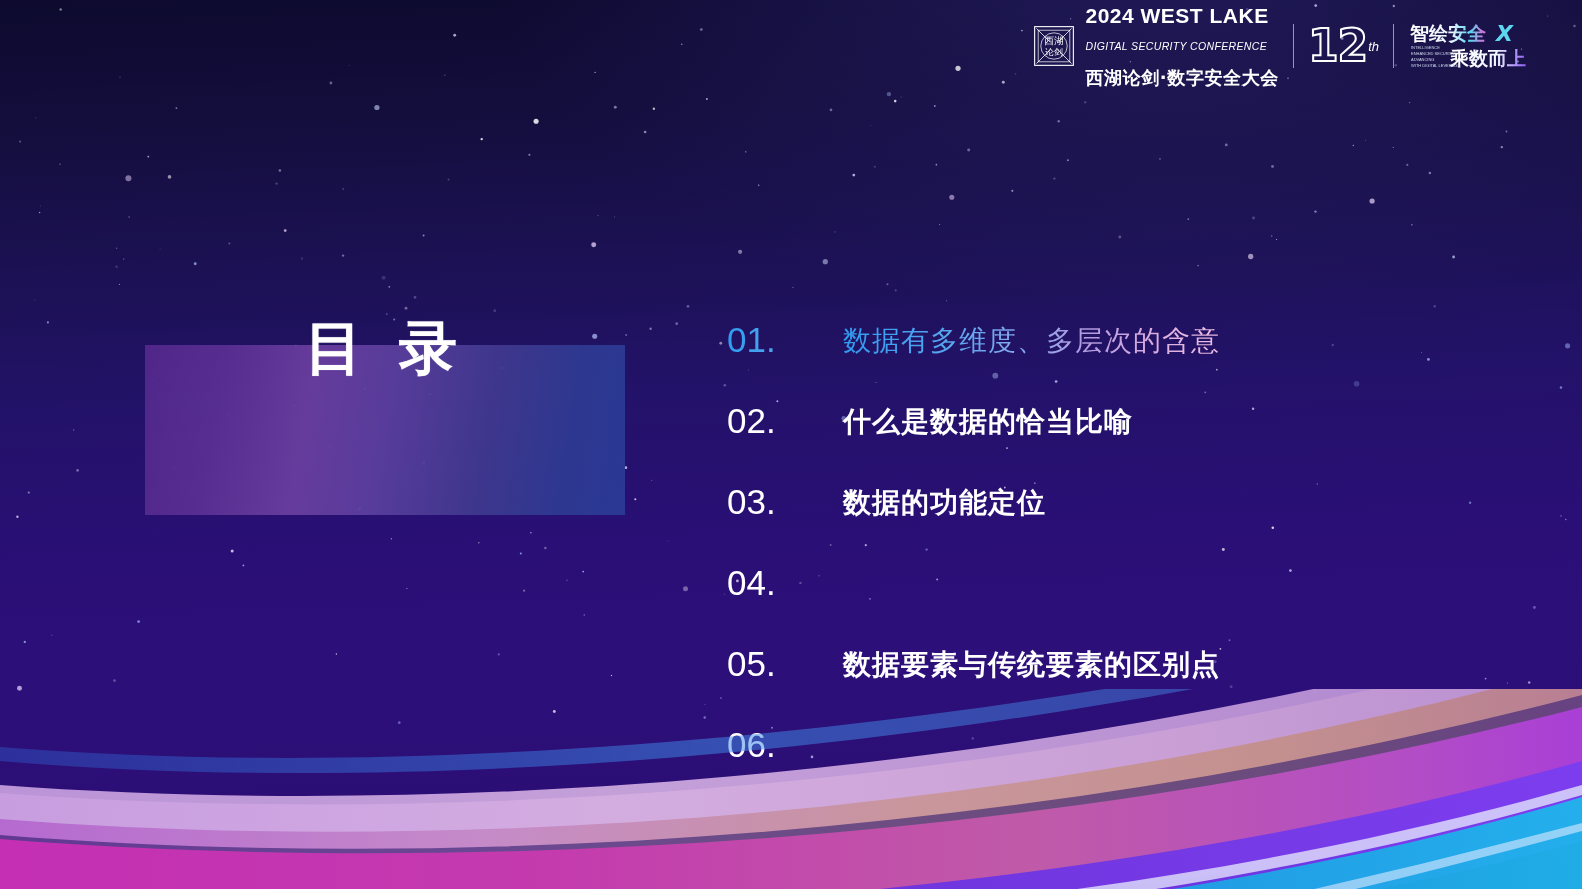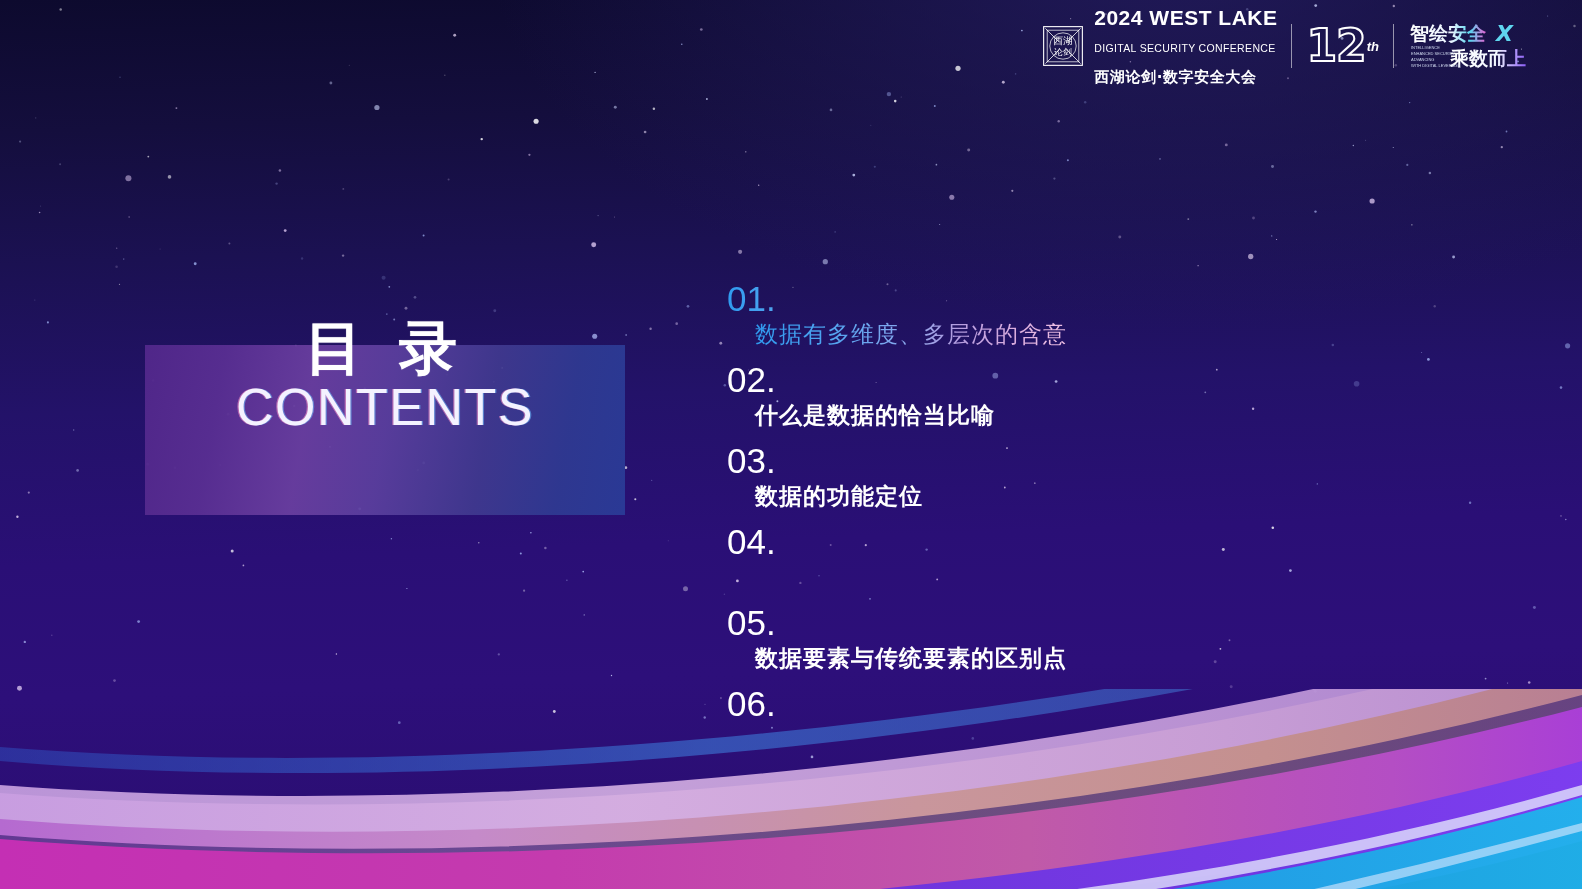--- a/index.html
+++ b/index.html
@@ -62,23 +62,24 @@
     font-weight: 700;
     letter-spacing: 0.5px;
     white-space: nowrap;
   }
   .lw-2 {
     font-size: 10.5px;
     font-weight: 400;
     letter-spacing: 0.35px;
     margin-top: 15px;
     white-space: nowrap;
+    font-style: italic;
   }
   .lw-3 {
-    font-size: 15px;
+    font-size: 18px;
     font-weight: 700;
     letter-spacing: 0.6px;
     margin-top: 17px;
     white-space: nowrap;
     font-family: "DejaVu Sans", sans-serif;
   }
   .divider {
     width: 1px;
     height: 44px;
     background: rgba(255,255,255,0.55);
@@ -96,21 +97,21 @@
     font-weight: 700;
     line-height: 0.95;
     letter-spacing: -1px;
     color: transparent;
     -webkit-text-stroke: 2px #ffffff;
     font-family: "DejaVu Sans", sans-serif;
   }
   .edition-th {
     font-size: 13px;
     font-style: italic;
-    font-weight: 700;
+    font-weight: 400;
     margin-top: 2px;
     margin-left: 1px;
   }
   .slogan {
     position: relative;
     width: 140px;
     height: 52px;
     flex: none;
   }
 
@@ -162,41 +163,39 @@
 
   
   .toc-list {
     position: absolute;
     left: 727px;
     top: 279px;
     width: 700px;
   }
   .toc-item {
     display: flex;
-    align-items: flex-start;
+    align-items: flex-end;
     height: 81px;
     white-space: nowrap;
-    flex-direction: column;
   }
   .toc-num {
     font-size: 35px;
     font-weight: 400;
     color: #ffffff;
     width: 116px;
     flex: none;
     letter-spacing: 0px;
     font-family: "Liberation Sans", sans-serif;
   }
   .toc-label {
     font-family: "DejaVu Sans", sans-serif;
-    font-size: 23px;
+    font-size: 28px;
     font-weight: 700;
     color: #ffffff;
     letter-spacing: 1px;
-    margin-left: 28px;
   }
   .toc-item.active .toc-num {
     background: linear-gradient(90deg, #2f9bf0 0%, #59a7ee 55%, #9fb3ef 100%);
     -webkit-background-clip: text;
     background-clip: text;
     color: transparent;
   }
   .toc-item.active .toc-label {
     font-weight: 400;
     background: linear-gradient(90deg,
@@ -508,21 +507,20 @@
       <text x="3" y="29" font-size="4" font-family="Liberation Sans, sans-serif" fill="#cfd8ee">INTELLIGENCE</text>
       <text x="3" y="35" font-size="4" font-family="Liberation Sans, sans-serif" fill="#cfd8ee">ENHANCED SECURITY</text>
       <text x="3" y="41" font-size="4" font-family="Liberation Sans, sans-serif" fill="#cfd8ee">ADVANCING</text>
       <text x="3" y="47" font-size="4" font-family="Liberation Sans, sans-serif" fill="#cfd8ee">WITH DIGITAL LEVERAGE</text>
     </svg>
   </div>
 
   <div class="toc-panel"></div>
   <div class="toc-title-wrap">
     <div class="toc-cn">目 录</div>
-    <div class="toc-en">CONTENTS</div>
   </div>
 
   <div class="toc-list" id="toc-list">
       <div class="toc-item active">
         <span class="toc-num">01.</span>
         <span class="toc-label">数据有多维度、多层次的含意</span>
       </div>
       <div class="toc-item">
         <span class="toc-num">02.</span>
         <span class="toc-label">什么是数据的恰当比喻</span>

